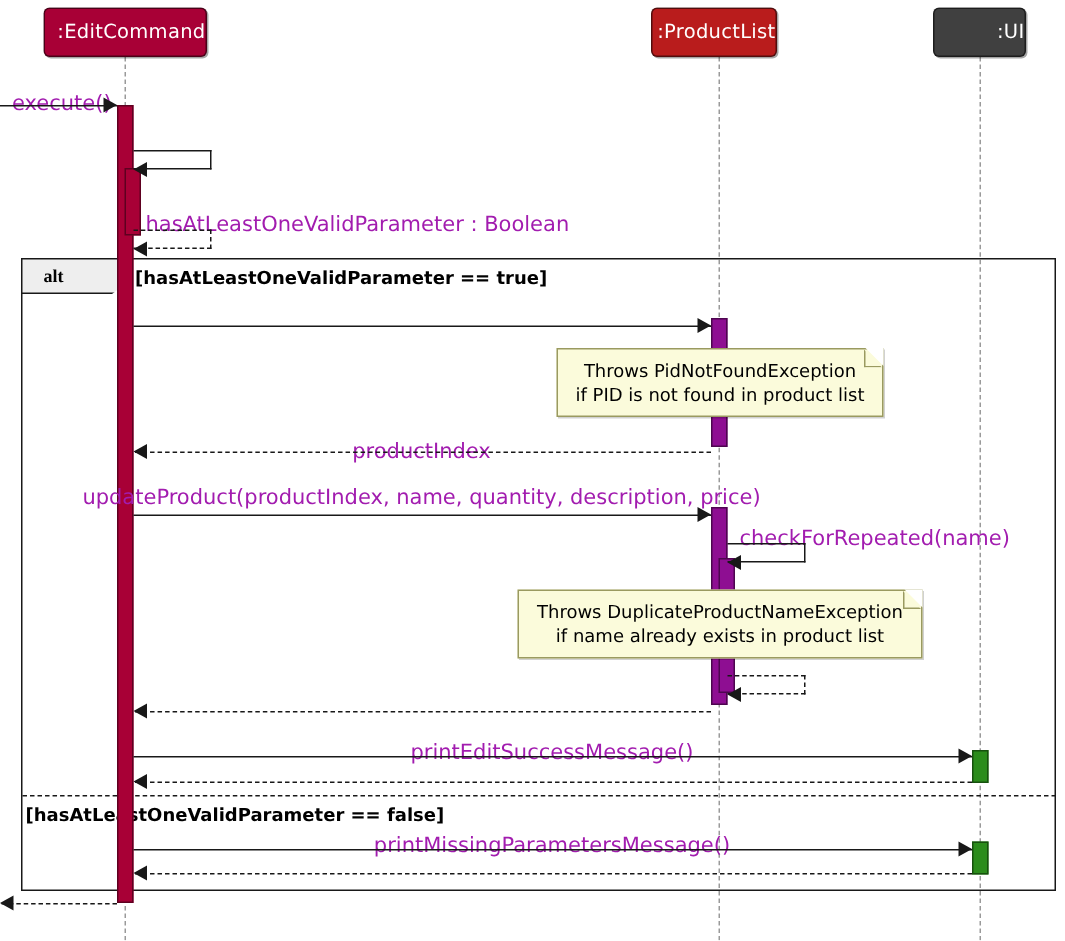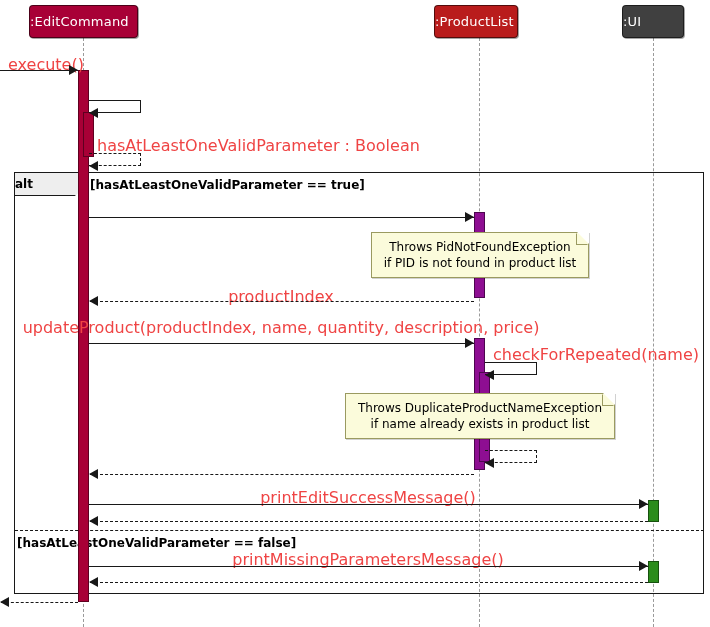--- a/index.html
+++ b/index.html
@@ -1,21 +1,21 @@
 <!DOCTYPE html>
 <html><head>
 <meta charset="utf-8">
 <style>
   html,body{margin:0;padding:0;background:#ffffff;}
   body{font-family:"DejaVu Sans","Liberation Sans",sans-serif;}
   #canvas{position:relative;width:710px;height:627px;background:#ffffff;overflow:hidden;}
 
   
   .participant{position:absolute;border-radius:4px;box-sizing:border-box;
-    display:flex;align-items:center;justify-content:flex-start;
+    display:flex;align-items:center;justify-content:flex-end;
     color:#ffffff;font-size:13px;letter-spacing:.2px;
     box-shadow:1px 1px 0 rgba(0,0,0,.35);}
   .p-border{border:1px solid rgba(0,0,0,.55);}
 
   
   .lifeline{position:absolute;width:0;border-left:1px dashed #9a9a9a;}
 
   
   .act{position:absolute;box-sizing:border-box;border:1px solid #000000;}
   .act.red{background:#A80036;border-color:#5e0020;}
@@ -25,35 +25,35 @@
   
   .msg{position:absolute;height:0;border-top:1px solid #181818;}
   .arrow-r{position:absolute;width:0;height:0;
     border-top:5px solid transparent;border-bottom:5px solid transparent;
     border-left:9px solid #181818;}
   .arrow-l{position:absolute;width:0;height:0;
     border-top:5px solid transparent;border-bottom:5px solid transparent;
     border-right:9px solid #181818;}
   .msg-dashed{position:absolute;height:0;border-top:1px dashed #181818;}
 
-  .label{position:absolute;font-size:16px;color:#ef4444;white-space:nowrap;}
+  .label{position:absolute;font-size:14px;color:#a21caf;white-space:nowrap;margin-top:6px;}
   .label.c{transform:translateX(-50%);}
 
   
   .self{position:absolute;box-sizing:border-box;
         border:1px solid #181818;border-left:none;background:transparent;}
   .self.dash{border-style:dashed;border-left:none;}
 
   
   .frame{position:absolute;box-sizing:border-box;border:1px solid #181818;background:transparent;}
   .frame-tab{position:absolute;box-sizing:border-box;
     background:#EEEEEE;border:1px solid #181818;
     font-size:12px;font-weight:bold;color:#000;
-    display:flex;align-items:center;
-    clip-path:polygon(0 0, 100% 0, 100% 58%, 82% 100%, 0 100%);}
+    display:flex;align-items:center;padding-left:14px;
+    clip-path:polygon(0 0, 100% 0, 100% 58%, 82% 100%, 0 100%);font-family:Liberation Serif, serif;}
   .guard{position:absolute;font-size:12px;font-weight:bold;color:#000;white-space:nowrap;}
   .divider{position:absolute;height:0;border-top:1px dashed #181818;}
 
   
   .note{position:absolute;box-sizing:border-box;
     background:#FBFBDB;border:1px solid #9A9A60;
     font-size:12px;color:#000;text-align:center;
     padding:6px 10px 5px 10px;line-height:16px;
     box-shadow:1px 1px 0 rgba(0,0,0,.18);}
   .note .fold{position:absolute;top:0;right:0;width:11px;height:11px;

